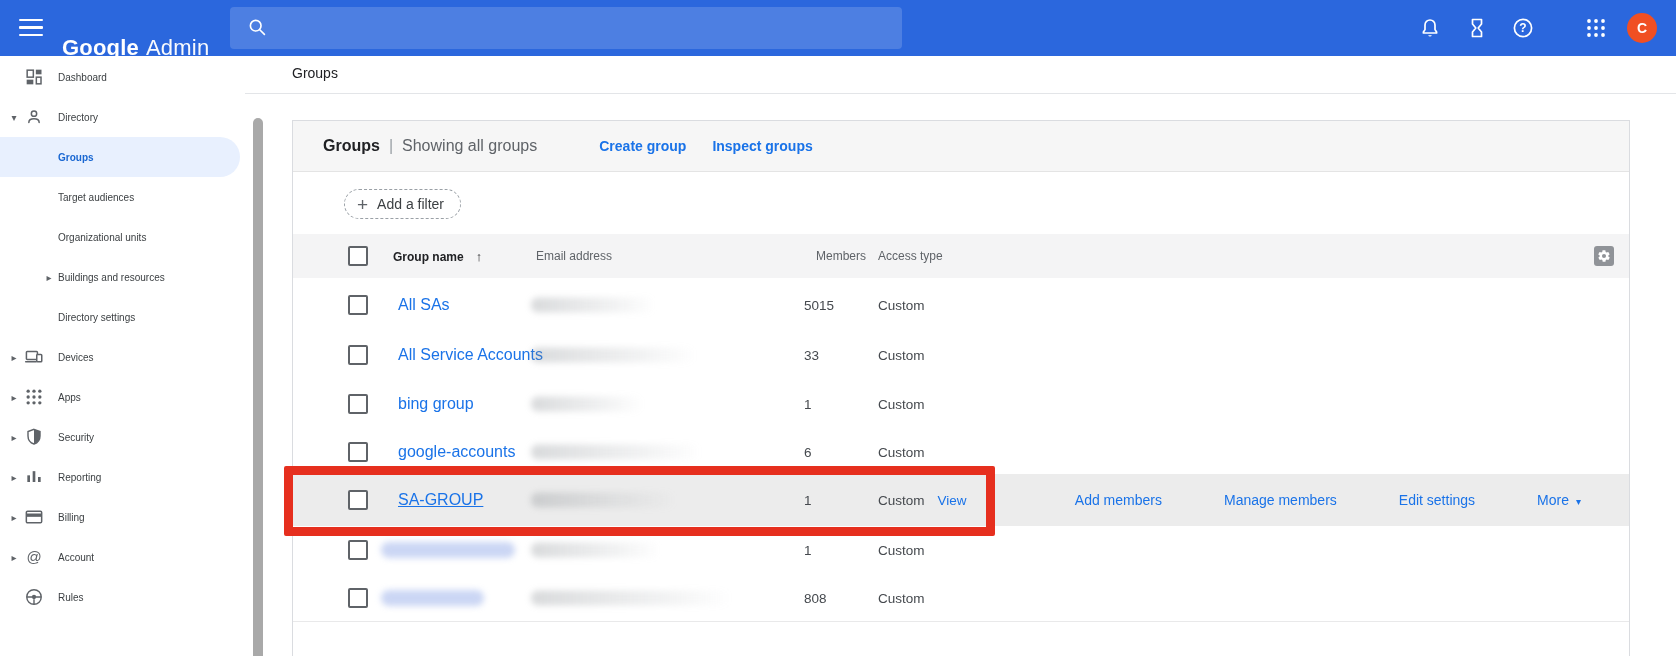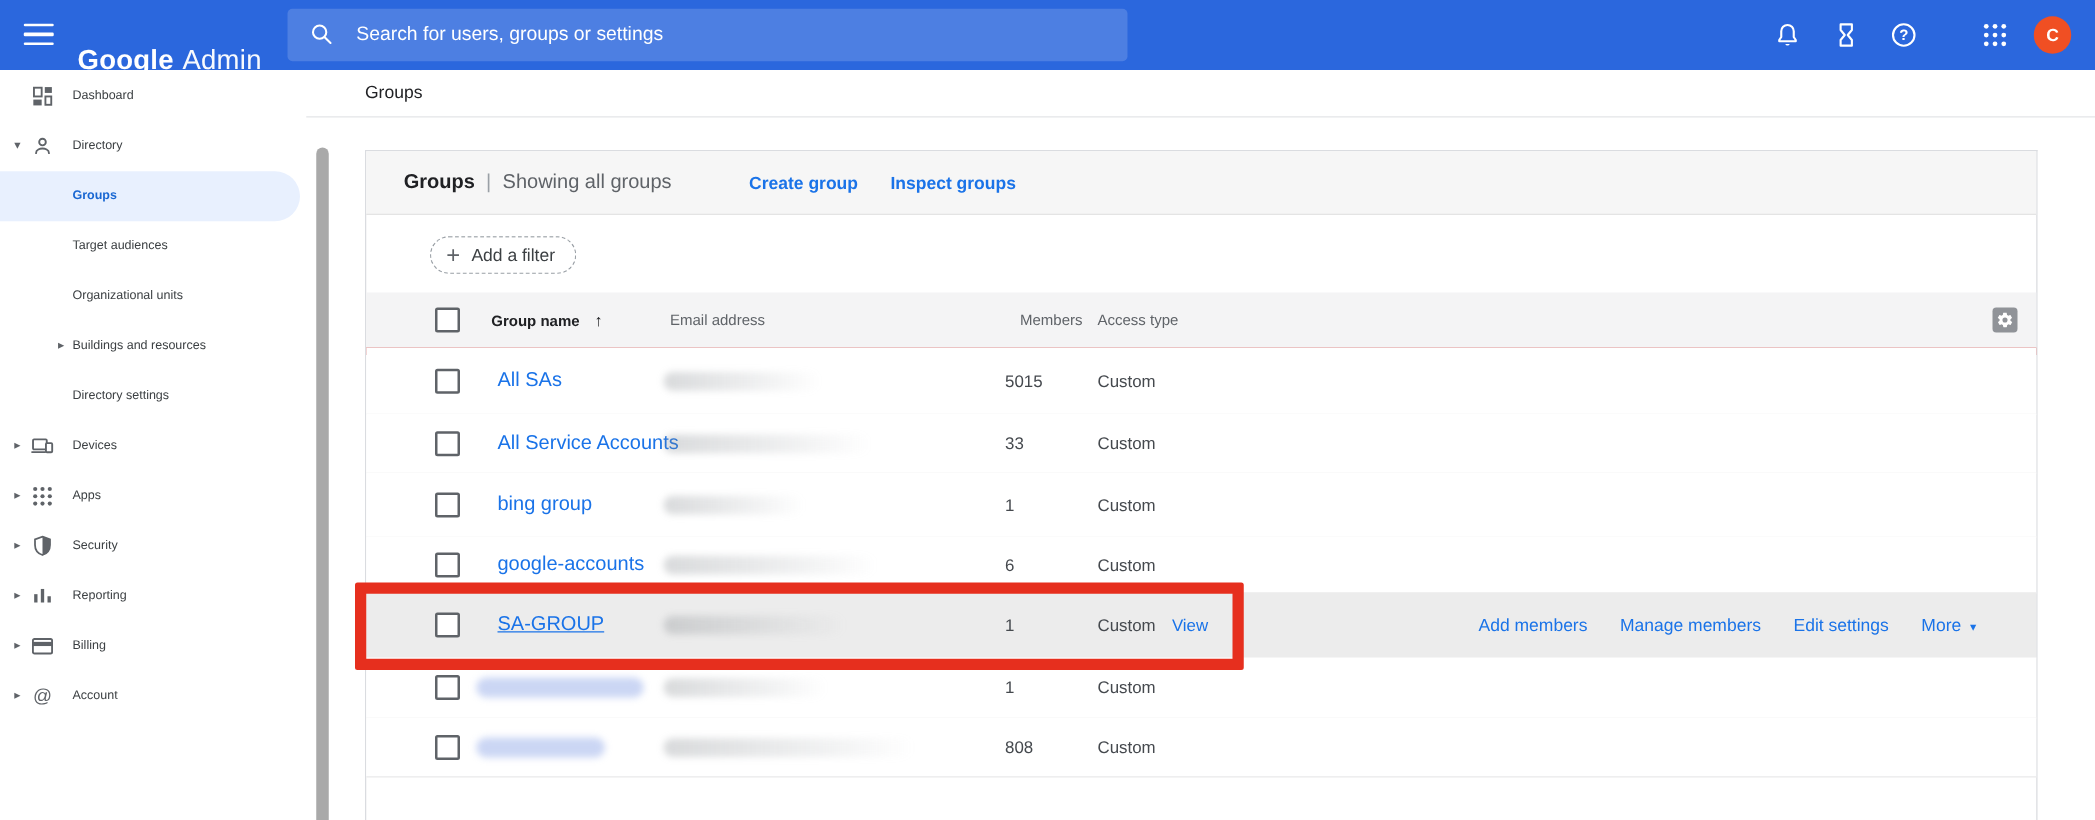--- a/index.html
+++ b/index.html
@@ -71,21 +71,21 @@
   .blur-blue{position:absolute;left:88px;top:50%;transform:translateY(-50%);height:16px;border-radius:8px;
              background:rgba(118,147,226,.38);filter:blur(3px);display:none;}
   .blur-grey{position:absolute;left:238px;top:50%;transform:translateY(-50%);height:15px;border-radius:7px;
              background:linear-gradient(90deg,rgba(128,133,138,.30),rgba(168,172,176,.16) 65%,rgba(255,255,255,0));
              filter:blur(3px);}
   .cell{position:absolute;top:50%;transform:translateY(-50%);font-size:13.5px;color:#45494e;white-space:nowrap;}
   .cell.mem{left:511px;}
   .cell.acc{left:585px;}
   .view{margin-left:13px;color:var(--accent,#1a73e8);text-decoration:none;cursor:pointer;display:none;}
   .actions{position:absolute;right:48px;top:50%;transform:translateY(-50%);display:flex;gap:26px;align-items:center;}
-  .action-link{font-size:14px;color:var(--accent,#1a73e8);text-decoration:none;cursor:pointer;white-space:nowrap;}
+  .action-link{font-size:14px;color:var(--accent,#1a73e8);text-decoration:none;cursor:pointer;white-space:nowrap;margin-left:36px;}
   .action-link .mcaret{font-size:10px;margin-left:7px;}
   .red-box{position:absolute;left:284px;top:466px;width:711px;height:70px;box-sizing:border-box;
            border:9px solid var(--red,#e62f1e);border-radius:2px;z-index:6;pointer-events:none;}
 </style>
 </head>
 <body>
 
 <div class="frame" style="--topbar: #2b67dd; --accent: #1a73e8; --selbg: #e8f0fe; --seltext: #1967d2; --red: #e62f1e; --avatar: #f04f23;">
 
   <header class="topbar">
@@ -98,21 +98,20 @@
       <span class="b1">Google</span>
       <span class="b2">Admin</span>
     </div>
     <div class="search">
       <span class="mag">
         <svg width="22" height="22" viewBox="0 0 24 24">
             <circle cx="9.5" cy="9.5" r="5.8" fill="none" stroke="#fff" stroke-width="1.8"></circle>
             <path d="M13.9 13.9L19 19" stroke="#fff" stroke-width="1.8" stroke-linecap="round"></path>
           </svg>
       </span>
-      <span class="ph">Search for users, groups or settings</span>
     </div>
     <button class="tbicon" style="left:1418px;">
       <svg width="24" height="24" viewBox="0 0 24 24">
           <path d="M12 4a5 5 0 0 0-5 5v4.6L5.4 16v1h13.2v-1L17 13.6V9a5 5 0 0 0-5-5z" fill="none" stroke="#fff" stroke-width="1.7" stroke-linejoin="round"></path>
           <path d="M10.2 19.2a1.9 1.9 0 0 0 3.6 0z" fill="#fff"></path>
         </svg>
     </button>
     <button class="tbicon" style="left:1465px;">
       <svg width="24" height="24" viewBox="0 0 24 24">
           <path d="M7.5 3.5h9V8l-3.3 4 3.3 4v4.5h-9V16l3.3-4-3.3-4z" fill="none" stroke="#fff" stroke-width="1.7" stroke-linejoin="round"></path>
@@ -251,20 +250,31 @@
   </div>
       <div class="side-item">
     <span class="caret">▸</span>
     <span class="icon">
           <svg viewBox="0 0 24 24">
             <text x="12" y="17.5" text-anchor="middle" font-size="18" fill="#5f6368">@</text>
           </svg>
         </span>
     <span class="label">Account</span>
   </div>
+      <div class="side-item">
+
+    <span class="icon">
+          <svg viewBox="0 0 24 24">
+            <circle cx="12" cy="12" r="8.7" fill="none" stroke="#5f6368" stroke-width="1.7"></circle>
+            <circle cx="12" cy="12" r="2.6" fill="#5f6368"></circle>
+            <path d="M3.6 12h6M14.4 12h6M12 14.6v6" stroke="#5f6368" stroke-width="1.7"></path>
+          </svg>
+        </span>
+    <span class="label">Rules</span>
+  </div>
     </nav>
   <div class="scroll-thumb"></div>
 
   <div class="breadcrumb">Groups</div>
   <div class="crumb-divider"></div>
 
   <section class="panel" id="panel">
     <div class="panel-header">
       <span class="panel-title">Groups</span>
       <span class="panel-sep">|</span>

